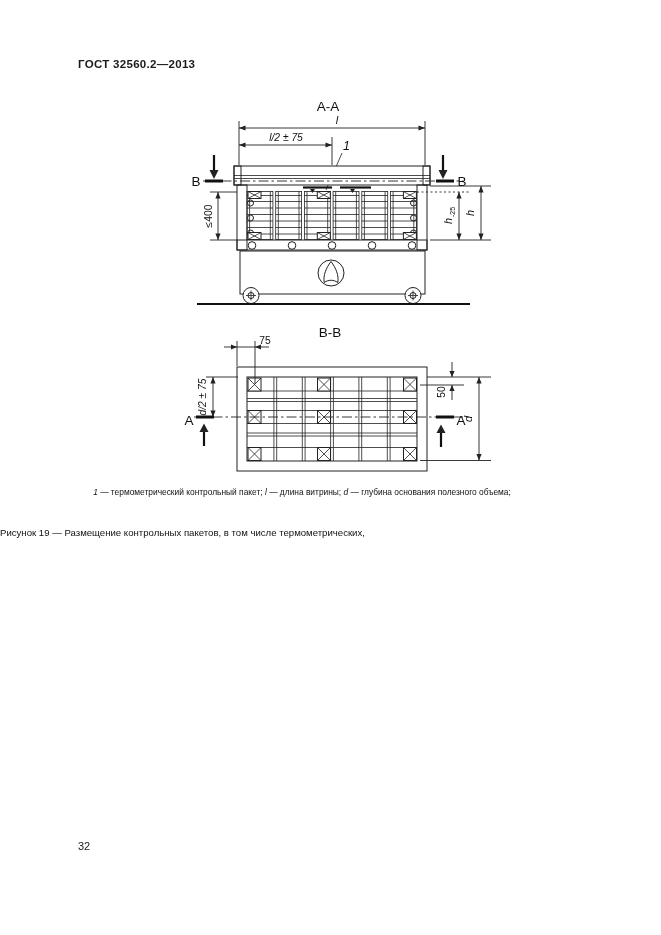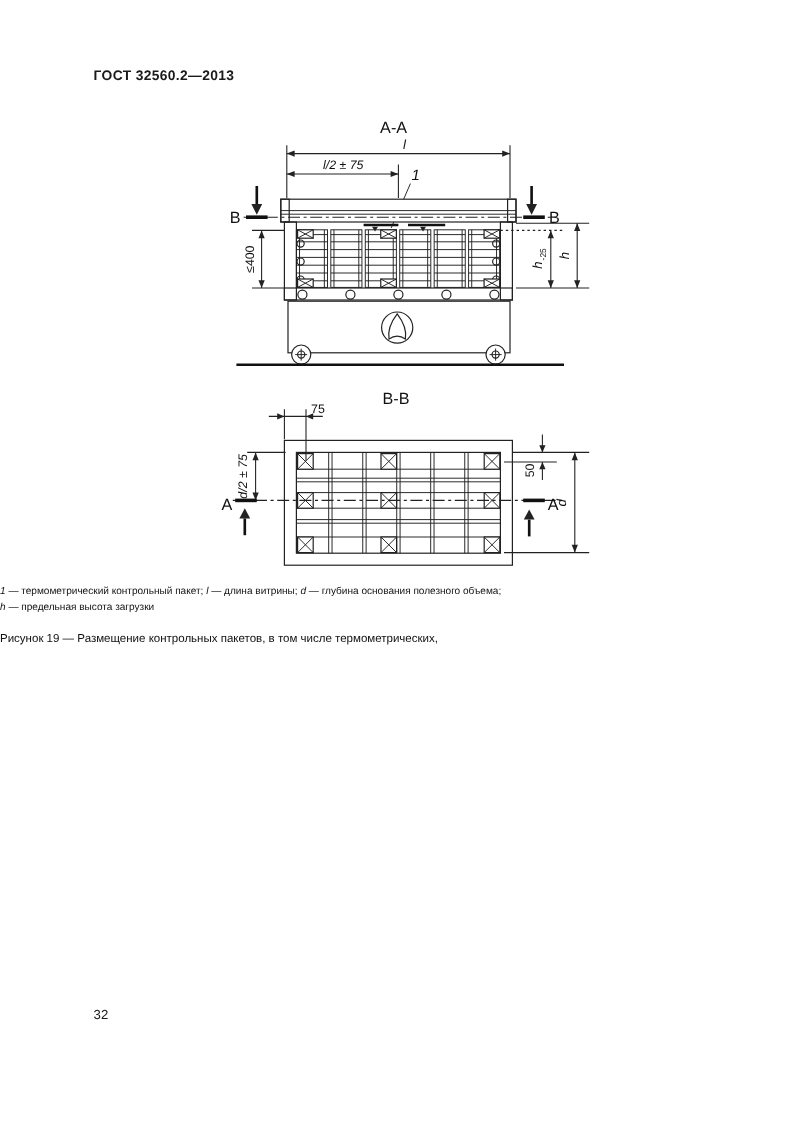--- a/index.html
+++ b/index.html
@@ -24,21 +24,21 @@
   svg .wht  { fill:#fff; stroke:#222; stroke-width:1; }
   svg text  { font-family:"Liberation Sans", sans-serif; fill:#111; }
   svg .t    { font-size:10.3px; }
   svg .tt   { font-size:13.5px; }
   svg .ti   { font-style:italic; }
   svg .t11  { font-size:11px; }
   svg .t12  { font-size:12.5px; }
   svg .sub  { font-size:7px; }
   .legend {
     position:absolute; left:0; top:486px; width:604px;
-    font-size:8.4px; line-height:13px; color:#111;
+    text-align:center; font-size:8.4px; line-height:13px; color:#111;
   }
   .caption {
     position:absolute; left:0; top:526px; width:661px;
     text-align:left; font-size:9.6px; line-height:14px; color:#111;
   }
   .pagenum { position:absolute; left:78px; top:840px; font-size:11px; }
   .it { font-style:italic; }
 </style>
 </head>
 <body>
@@ -298,21 +298,20 @@
         <line class="dim" x1="479" y1="377" x2="479" y2="460.5"></line>
         <polygon class="fil" points="479,377 476.4,383.5 481.6,383.5"></polygon>
         <polygon class="fil" points="479,460.5 476.4,454 481.6,454"></polygon>
         <text class="t11 ti" text-anchor="middle" x="0" y="0" transform="translate(472,419) rotate(-90)">d</text>
       </g>
     </g>
   </svg>
 
   <div class="legend">
     <div><span class="it">1</span><span> — термометрический контрольный пакет; </span><span class="it">l</span><span> — длина витрины; </span><span class="it">d</span><span> — глубина основания полезного объема;</span></div>
-    <div><span class="it">h</span><span> — предельная высота загрузки</span></div>
   </div>
 
   <div class="caption">
     <div>Рисунок 19 — Размещение контрольных пакетов, в том числе термометрических,</div>
   </div>
 
   <div class="pagenum">32</div>
 </div>
 
 </body></html>

